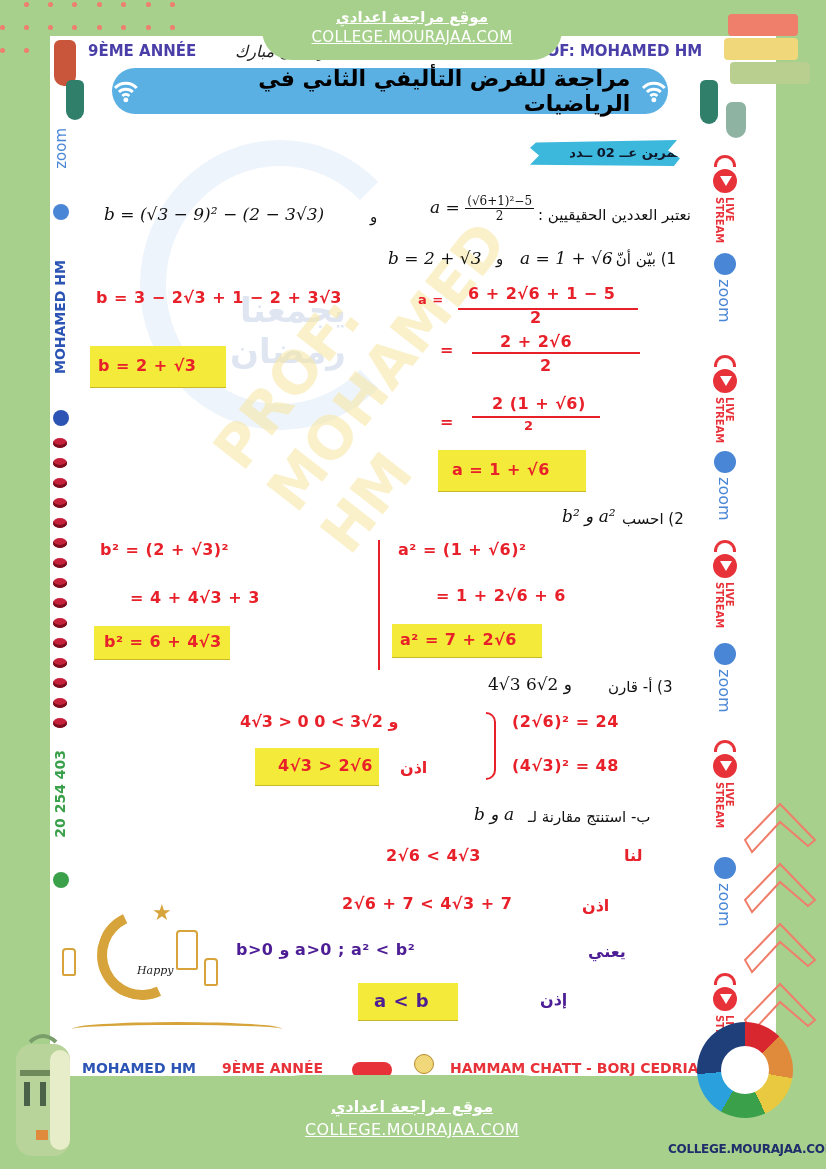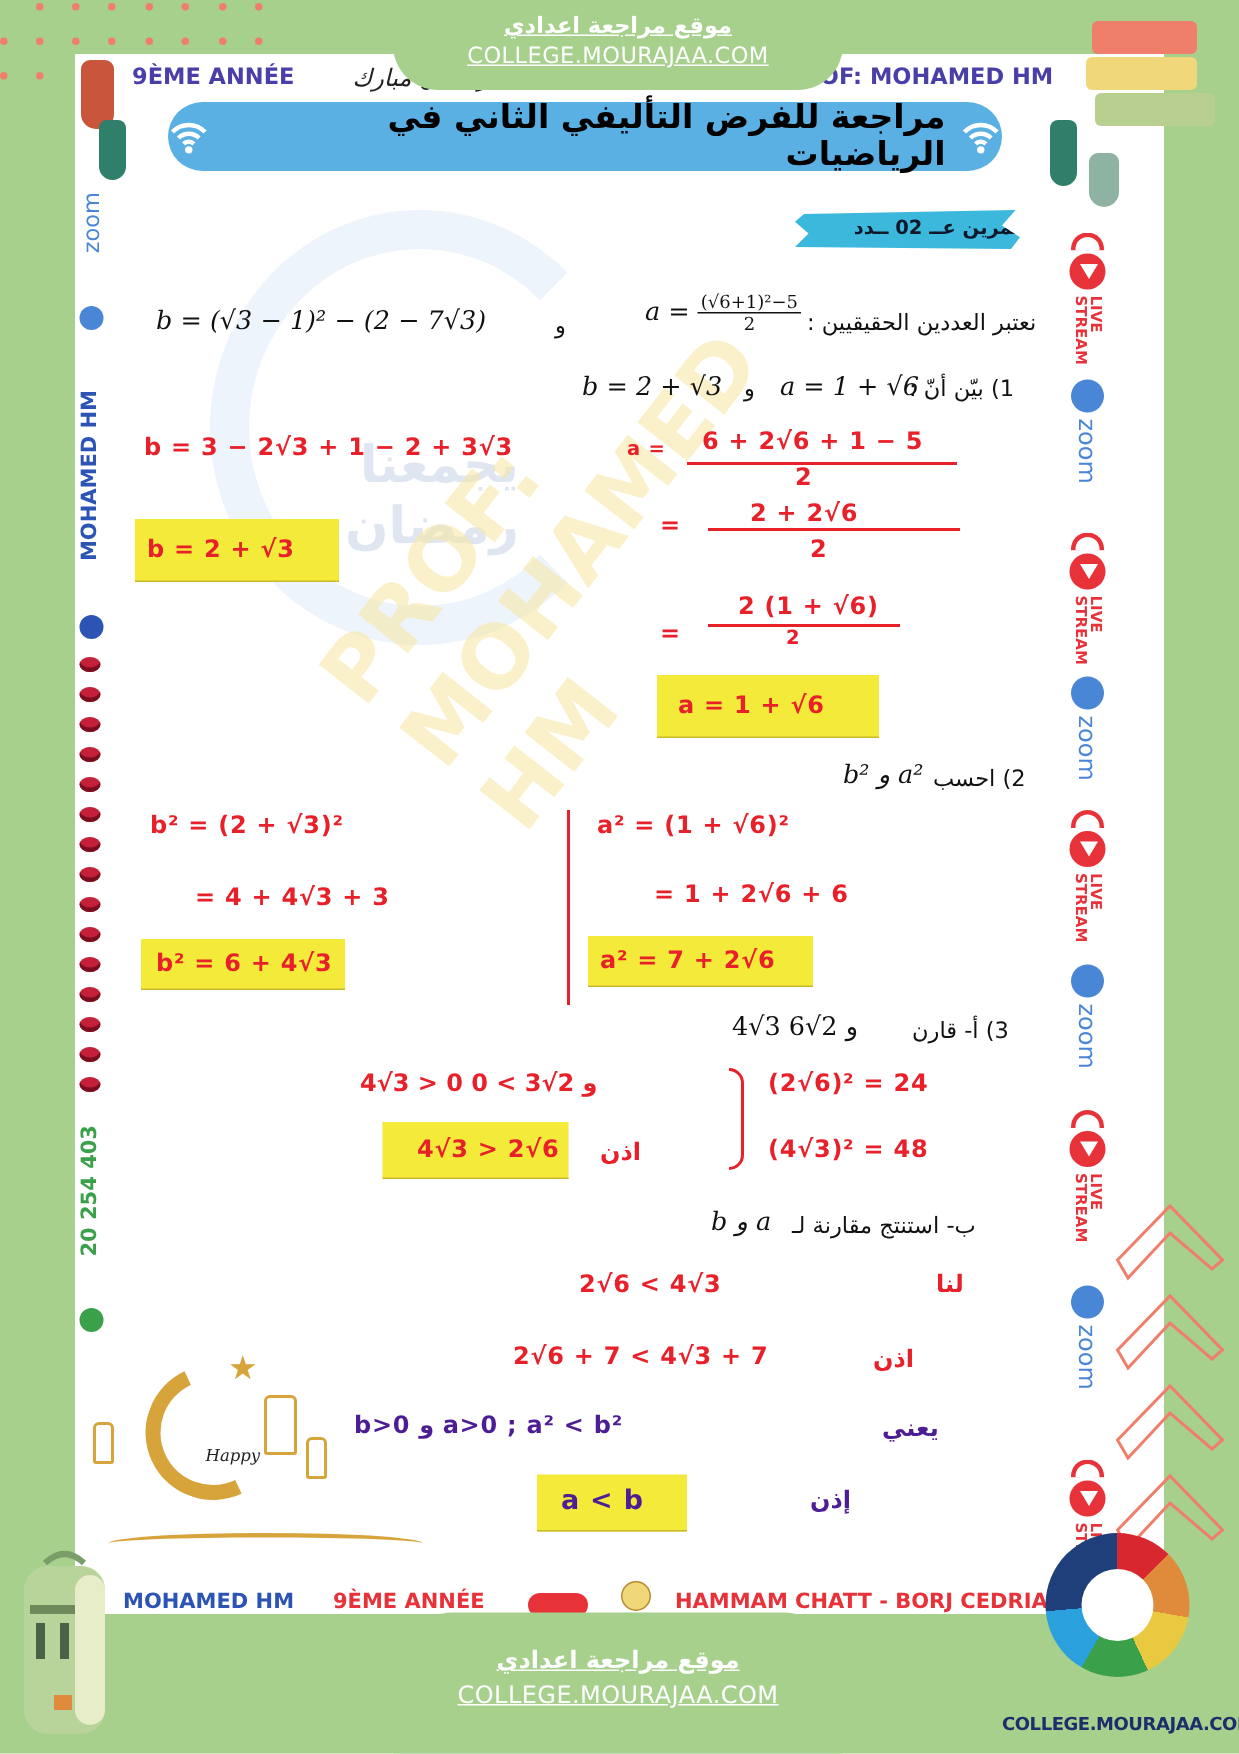--- a/index.html
+++ b/index.html
@@ -239,21 +239,21 @@
 
 <div class="ar-txt" style="left:538px;top:206px;">نعتبر العددين الحقيقيين :</div>
 <div class="math" style="left:430px;top:194px;">
   <span style="font-style:italic;">a</span> =
   <span style="display:inline-block;vertical-align:middle;text-align:center;font-size:12px;line-height:1.2;">
     <span style="display:block;border-bottom:1px solid #111;padding:0 2px;">(√6+1)²−5</span>
     <span style="display:block;">2</span>
   </span>
 </div>
 <div class="ar-txt" style="left:370px;top:208px;">و</div>
-<div class="math" style="left:104px;top:204px;font-style:italic;">b = (√3 − 1)² − (2 − 7√3)</div>
+<div class="math" style="left:104px;top:204px;font-style:italic;">b = (√3 − 9)² − (2 − 3√3)</div>
 
 <div class="ar-txt" style="left:606px;top:250px;">1) بيّن أنّ :</div>
 <div class="math" style="left:520px;top:248px;font-style:italic;">a = 1 + √6</div>
 <div class="ar-txt" style="left:496px;top:250px;">و</div>
 <div class="math" style="left:388px;top:248px;font-style:italic;">b = 2 + √3</div>
 
 <div class="hw" style="left:96px;top:288px;">b = 3 − 2√3 + 1 − 2 + 3√3</div>
 <div class="hl" style="left:90px;top:346px;width:136px;height:42px;"></div>
 <div class="hw" style="left:98px;top:356px;">b = 2 + √3</div>
 

